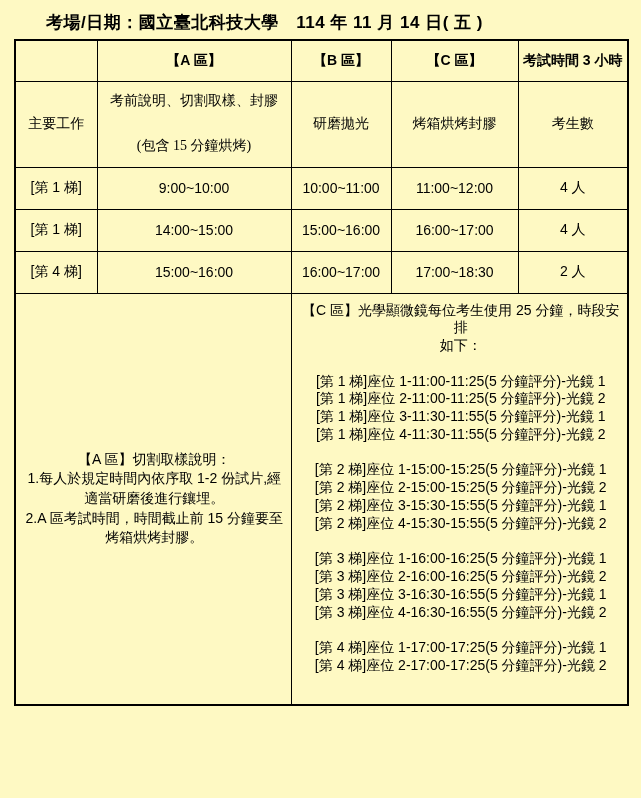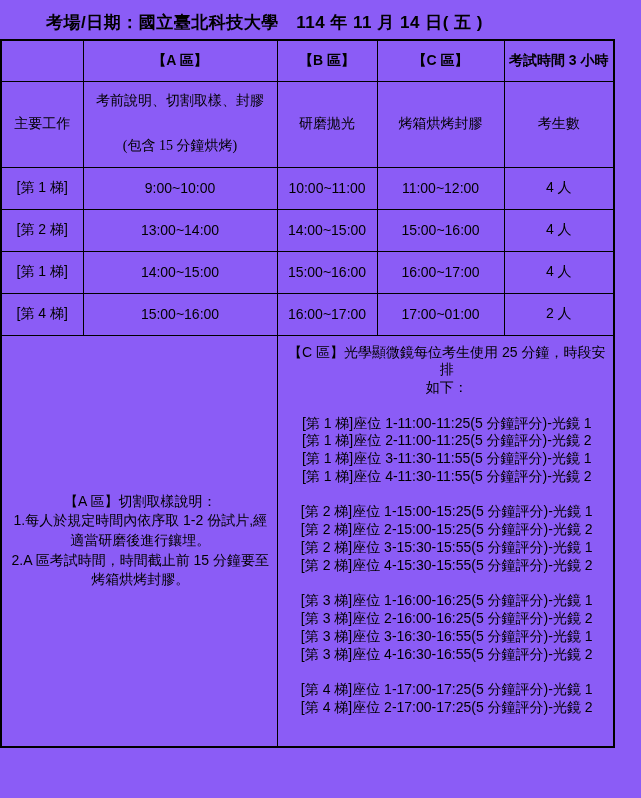--- a/index.html
+++ b/index.html
@@ -1,35 +1,36 @@
 <!DOCTYPE html>
 <html><head>
 <meta charset="utf-8">
 <style>
   * { box-sizing: border-box; }
   html, body { margin: 0; padding: 0; background: #ffffff; }
   .page {
     width: 641px;
     height: 798px;
-    background: #8b5cf6;
+    background: #fef9c3;
     color: #000000;
     font-family: "Liberation Sans", "DejaVu Sans", sans-serif;
     overflow: hidden;
     position: relative;
   }
   .doc-title {
     padding: 11px 0 5px 46px;
     font-size: 17px;
     font-weight: bold;
     letter-spacing: 0.5px;
     white-space: nowrap;
   }
   table.schedule {
     border-collapse: collapse;
     table-layout: fixed;
+    margin-left: 14px;
     width: 613px;
     border: 2px solid #000000;
   }
   table.schedule td {
     border: 1px solid #000000;
     text-align: center;
     vertical-align: middle;
     font-size: 14px;
     padding: 2px;
     overflow: hidden;
@@ -95,41 +96,34 @@
 
     <tr class="row-session">
       <td class="cell-session-label">[第 1 梯]</td>
       <td>9:00~10:00</td>
       <td>10:00~11:00</td>
       <td>11:00~12:00</td>
       <td>4 人</td>
     </tr>
 
 
-    <tr class="row-session">
-      <td class="cell-session-label">[第 2 梯]</td>
-      <td>13:00~14:00</td>
-      <td>14:00~15:00</td>
-      <td>15:00~16:00</td>
-      <td>4 人</td>
-    </tr>
 
     <tr class="row-session">
       <td class="cell-session-label">[第 1 梯]</td>
       <td>14:00~15:00</td>
       <td>15:00~16:00</td>
       <td>16:00~17:00</td>
       <td>4 人</td>
     </tr>
 
     <tr class="row-session">
       <td class="cell-session-label">[第 4 梯]</td>
       <td>15:00~16:00</td>
       <td>16:00~17:00</td>
-      <td>17:00~01:00</td>
+      <td>17:00~18:30</td>
       <td>2 人</td>
     </tr>
 
     <tr class="row-notes">
       <td colspan="2" class="cell-note-a">【A 區】切割取樣說明：
 1.每人於規定時間內依序取 1-2 份試片,經
 適當研磨後進行鑲埋。
 2.A 區考試時間，時間截止前 15 分鐘要至
 烤箱烘烤封膠。</td>
       <td colspan="3" class="cell-note-c">【C 區】光學顯微鏡每位考生使用 25 分鐘，時段安排

